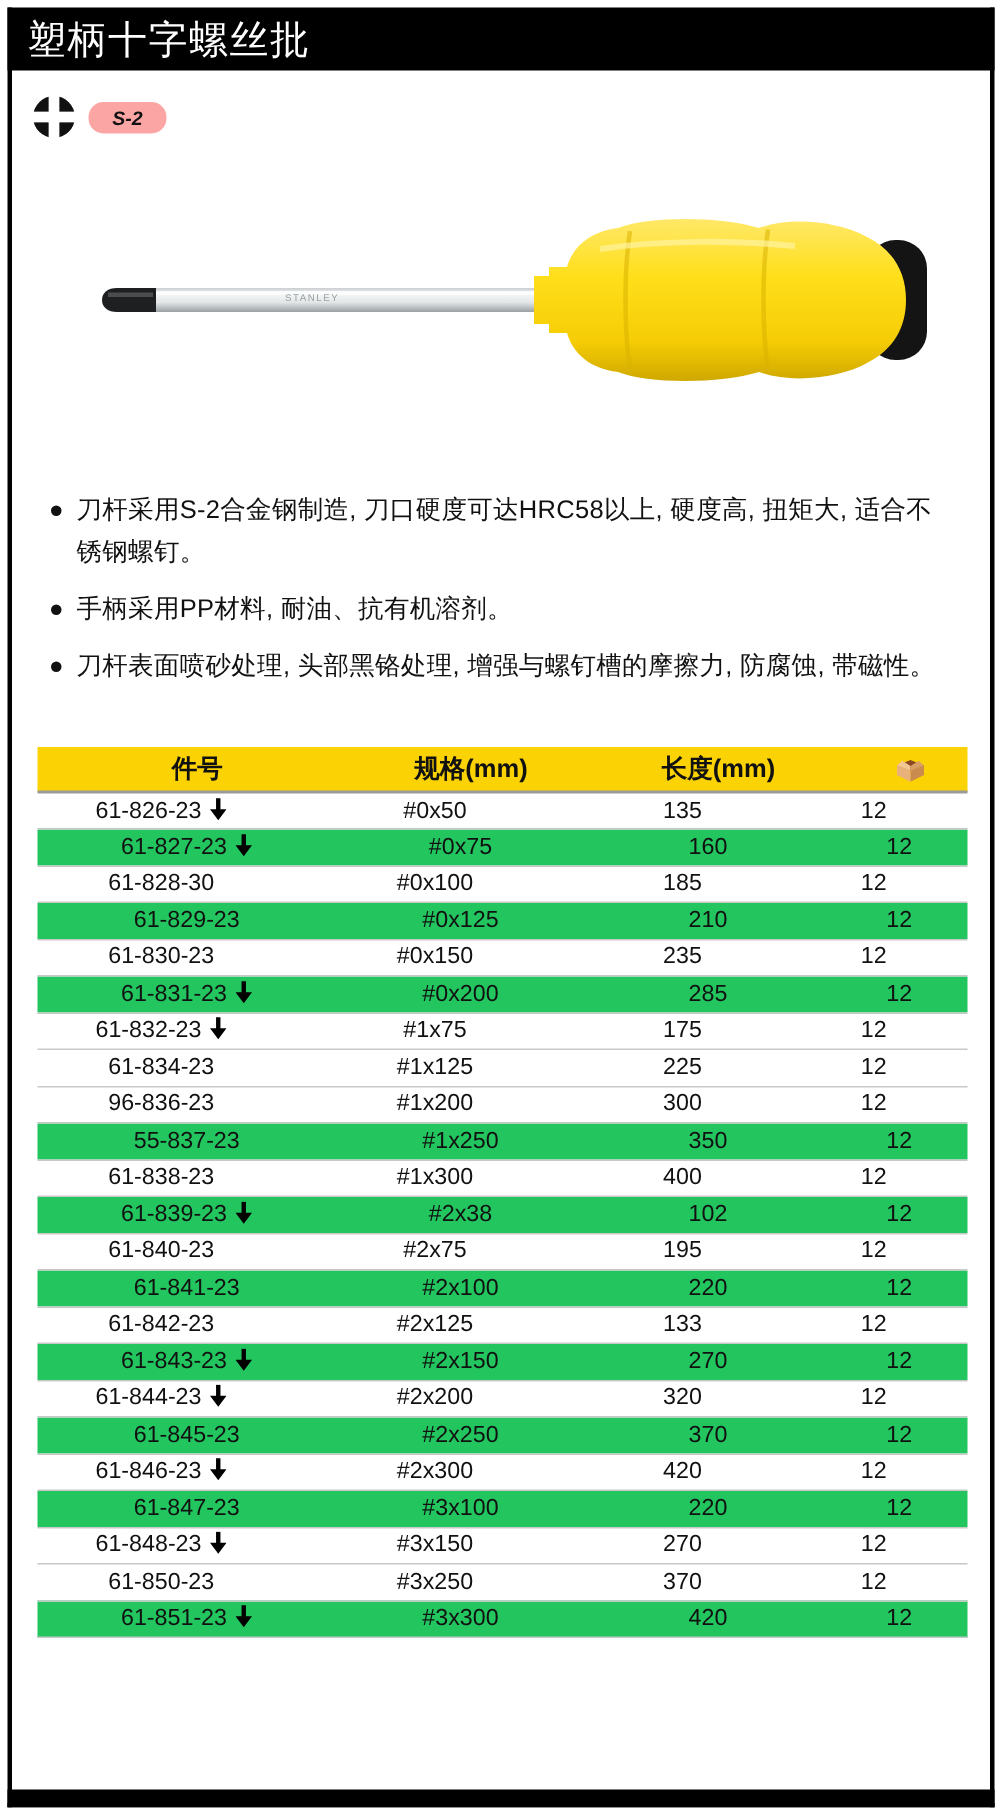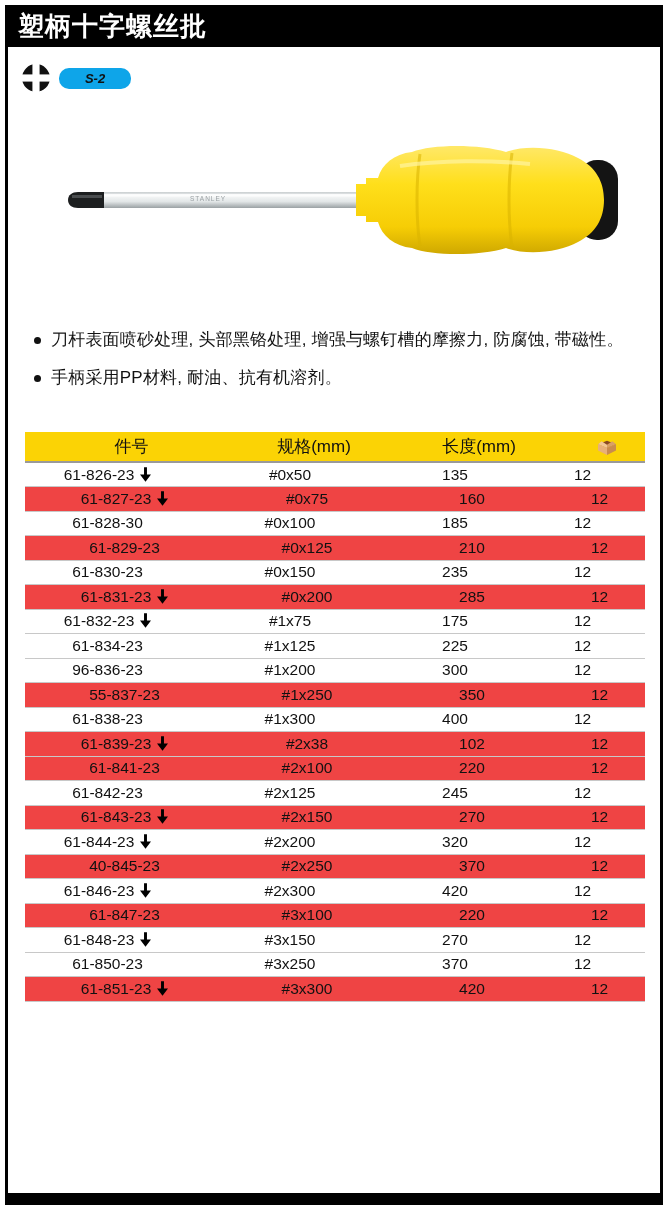--- a/index.html
+++ b/index.html
@@ -3,44 +3,44 @@
 <meta charset="utf-8">
 <style>
   * { margin:0; padding:0; box-sizing:border-box; }
   html,body { width:668px; background:#fff; font-family:"Liberation Sans", sans-serif; color:#111; }
   .page { width:668px; height:1205px; position:relative; background:#fff; }
 
   .frame { position:absolute; left:5px; top:5px; width:658px; height:1200px;
            border:3px solid #000; border-top:none; display:flex; flex-direction:column; background:#fff; }
 
   .title-bar { height:42px; background:#000; color:#fff; display:flex; align-items:center;
-               padding-left:13px; font-size:26px; font-weight:bold; letter-spacing:1px;
+               padding-left:13px; font-size:26px; font-weight:normal; letter-spacing:1px;
                margin:0 -3px 0 -3px; }
 
   .content { flex:1; display:flex; flex-direction:column; overflow:hidden; }
 
   .brand-row { display:flex; align-items:center; gap:7px; margin:14px 0 0 12px; height:34px; }
   .phillips-icon { width:32px; height:32px; display:block; }
-  .grade-badge { background:#0ea5e9; color:#111; font-weight:bold; font-style:italic;
-                 font-size:13px; border-radius:10px; padding:3px 0; width:72px; text-align:center; }
+  .grade-badge { background:#fca5a5; color:#111; font-weight:bold; font-style:italic;
+                 font-size:13px; border-radius:10px; padding:3px 0; width:52px; text-align:center; }
 
   .product-figure { margin:45px 0 0 52px; width:560px; height:130px; }
 
   .features { list-style:none; margin:56px 24px 0 26px; }
   .features li { position:relative; padding-left:17px; font-size:17px; line-height:28px;
                  margin-bottom:10px; letter-spacing:0.2px; }
   .features li::before { content:""; position:absolute; left:0; top:11px; width:7px; height:7px;
                  border-radius:50%; background:#111; }
 
   .parts-table { border-collapse:collapse; table-layout:fixed; width:620px; margin:30px 16px 0 17px; }
-  .parts-table thead th { background:#fbd305; height:30px; font-size:17px; font-weight:normal;
+  .parts-table thead th { background:#fbd305; height:30px; font-size:17px; font-weight:bold;
                  text-align:center; vertical-align:middle; border-bottom:2px solid #9a9a9a;padding-left:48px; }
   .parts-table td { height:24.5px; font-size:15.5px; text-align:center; vertical-align:middle;
                  border-bottom:1px solid #c8c8c8; white-space:nowrap; }
-  .parts-table tr.alt td { background:#ef4444;padding-left:34px; }
+  .parts-table tr.alt td { background:#22c55e;padding-left:34px; }
   .pack-icon { width:22px; height:18px; vertical-align:middle; }
   .dn-arrow { width:11px; height:15px; vertical-align:-2px; margin-left:6px; }
 
   .footer-bar { height:12px; background:#000; margin:0 -3px -3px -3px; }
   .spacer { flex:1; }
 </style>
 </head>
 <body>
 
 <div class="page">
@@ -97,22 +97,23 @@
           C500,112 468,116 446,108
           C420,116 372,116 352,108
           C334,106 322,96 318,82 L306,82 L306,76 L296,76 Z"></path>
 
         <path d="M360,14 C356,40 356,80 360,106" stroke="#d8b200" stroke-width="3" fill="none" opacity="0.55"></path>
         <path d="M452,13 C448,40 448,80 452,107" stroke="#d8b200" stroke-width="3" fill="none" opacity="0.55"></path>
         <path d="M340,26 C380,20 430,20 470,24" stroke="#fff3a0" stroke-width="4" fill="none" opacity="0.7"></path>
       </svg>
 
       <ul class="features">
+        <li>刀杆采用S-2合金钢制造, 刀口硬度可达HRC58以上, 硬度高, 扭矩大, 适合不锈钢螺钉。</li>
+        <li>手柄采用PP材料, 耐油、抗有机溶剂。</li>
         <li>刀杆表面喷砂处理, 头部黑铬处理, 增强与螺钉槽的摩擦力, 防腐蚀, 带磁性。</li>
-        <li>手柄采用PP材料, 耐油、抗有机溶剂。</li>
       </ul>
 
       <table class="parts-table">
         <colgroup>
             <col style="width:165px">
             <col style="width:200px">
             <col style="width:130px">
             <col style="width:125px">
           </colgroup>
         <thead>
@@ -207,50 +208,56 @@
     <td>12</td>
   </tr>
             <tr class="alt">
     <td><span class="part-text">61-839-23</span><svg class="dn-arrow" viewBox="0 0 12 16">
                   <path d="M4.4,0 L7.6,0 L7.6,8 L12,8 L6,16 L0,8 L4.4,8 Z" fill="#000"></path>
                 </svg></td>
     <td>#2x38</td>
     <td>102</td>
     <td>12</td>
   </tr>
+            <tr>
+    <td><span class="part-text">61-840-23</span></td>
+    <td>#2x75</td>
+    <td>195</td>
+    <td>12</td>
+  </tr>
             <tr class="alt">
     <td><span class="part-text">61-841-23</span></td>
     <td>#2x100</td>
     <td>220</td>
     <td>12</td>
   </tr>
             <tr>
     <td><span class="part-text">61-842-23</span></td>
     <td>#2x125</td>
-    <td>245</td>
+    <td>133</td>
     <td>12</td>
   </tr>
             <tr class="alt">
     <td><span class="part-text">61-843-23</span><svg class="dn-arrow" viewBox="0 0 12 16">
                   <path d="M4.4,0 L7.6,0 L7.6,8 L12,8 L6,16 L0,8 L4.4,8 Z" fill="#000"></path>
                 </svg></td>
     <td>#2x150</td>
     <td>270</td>
     <td>12</td>
   </tr>
             <tr>
     <td><span class="part-text">61-844-23</span><svg class="dn-arrow" viewBox="0 0 12 16">
                   <path d="M4.4,0 L7.6,0 L7.6,8 L12,8 L6,16 L0,8 L4.4,8 Z" fill="#000"></path>
                 </svg></td>
     <td>#2x200</td>
     <td>320</td>
     <td>12</td>
   </tr>
             <tr class="alt">
-    <td><span class="part-text">40-845-23</span></td>
+    <td><span class="part-text">61-845-23</span></td>
     <td>#2x250</td>
     <td>370</td>
     <td>12</td>
   </tr>
             <tr>
     <td><span class="part-text">61-846-23</span><svg class="dn-arrow" viewBox="0 0 12 16">
                   <path d="M4.4,0 L7.6,0 L7.6,8 L12,8 L6,16 L0,8 L4.4,8 Z" fill="#000"></path>
                 </svg></td>
     <td>#2x300</td>
     <td>420</td>

